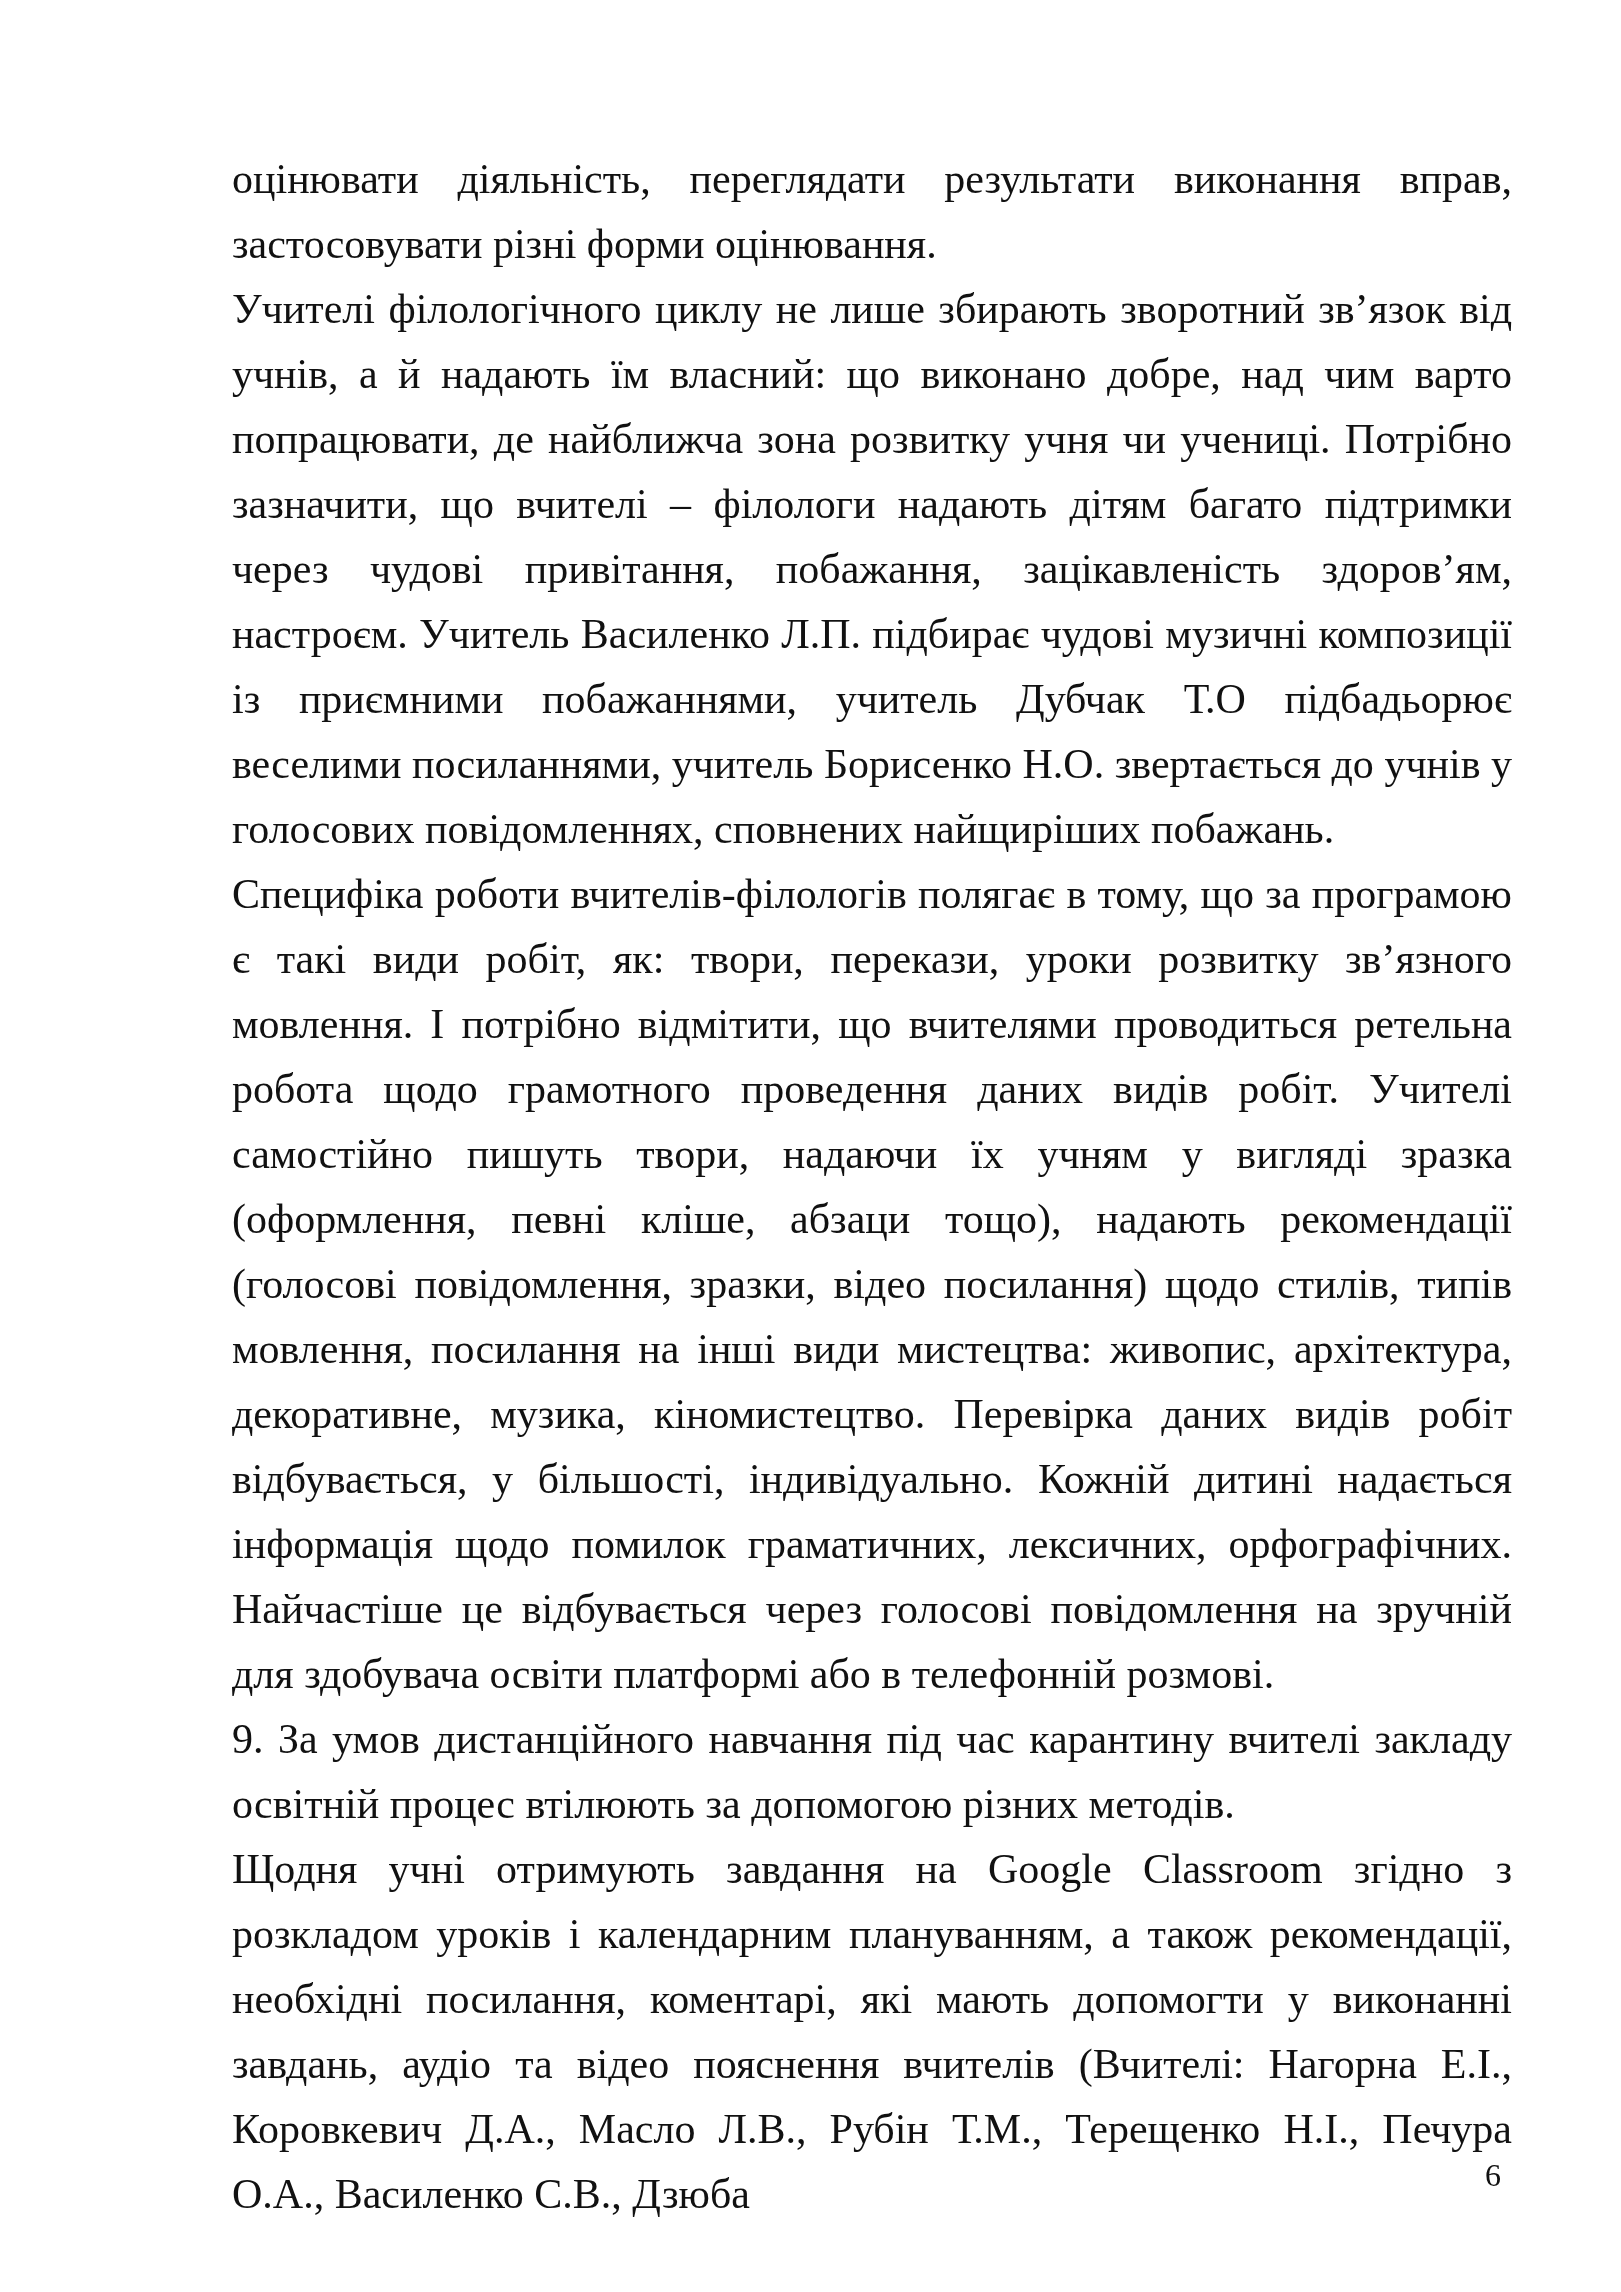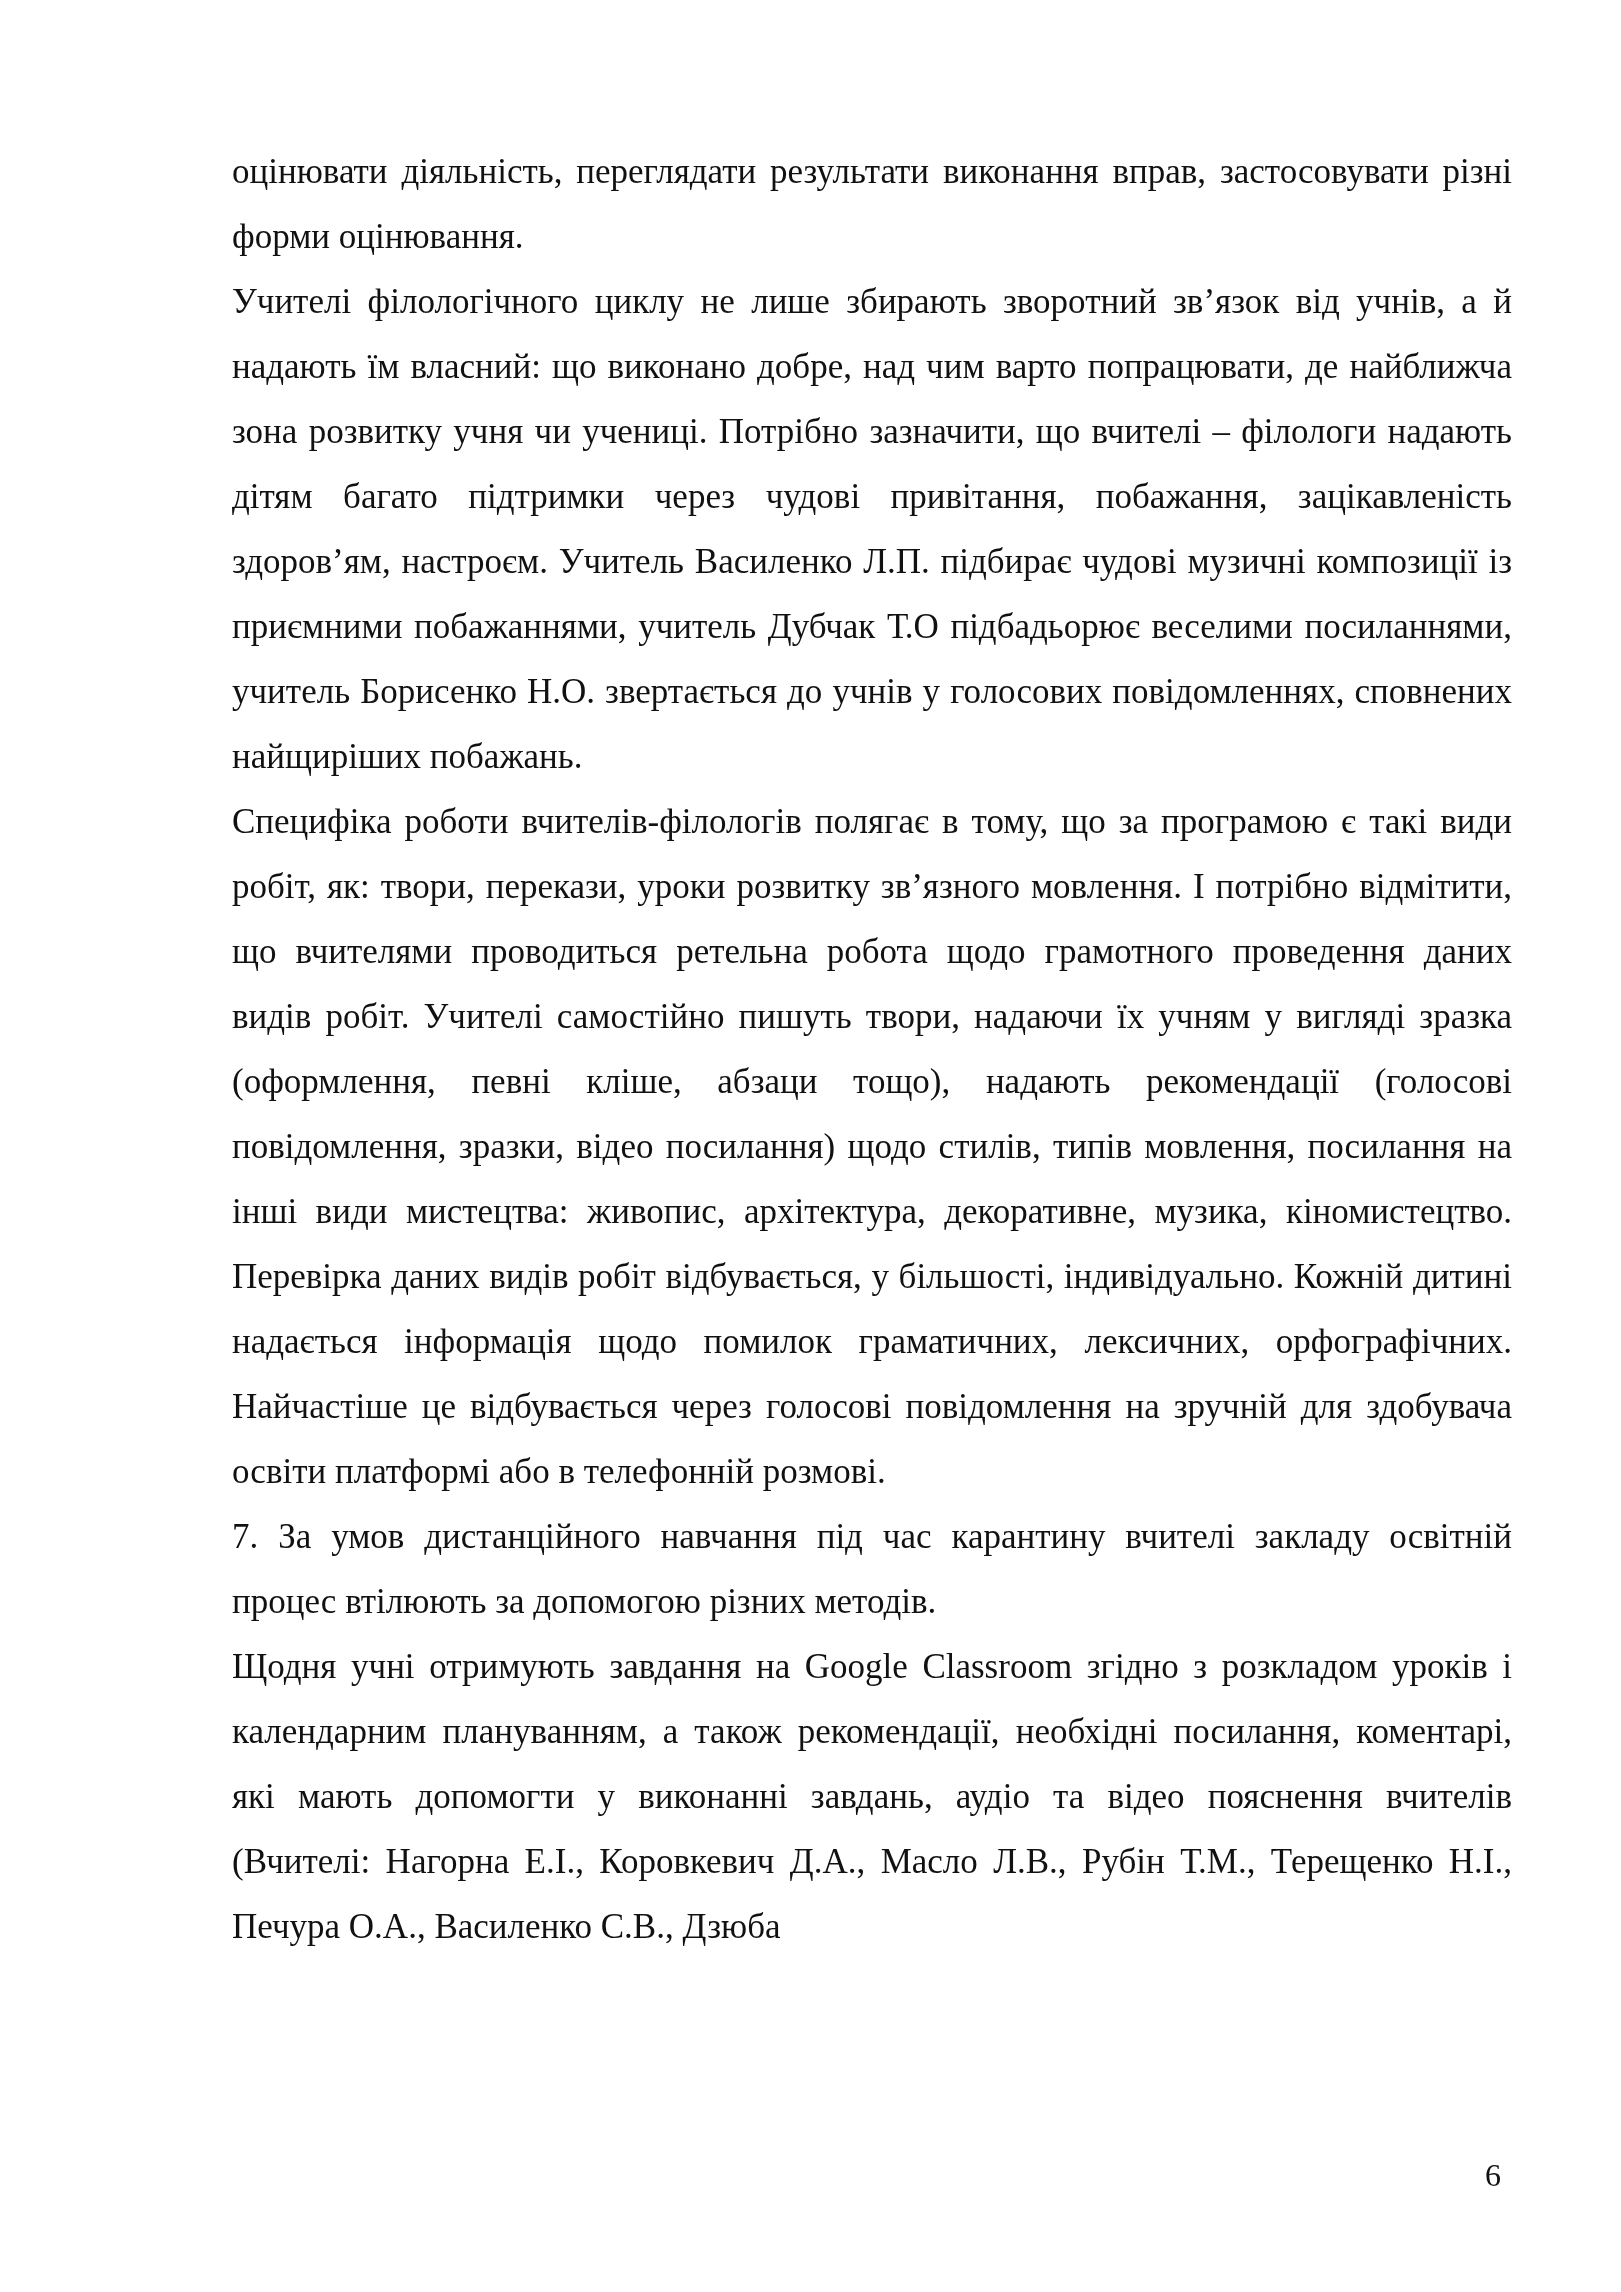--- a/index.html
+++ b/index.html
@@ -11,23 +11,23 @@
       width: 1621px;
       height: 2293px;
       position: relative;
       overflow: hidden;
       font-family: "Liberation Serif", "DejaVu Serif", serif;
       color: #111111;
     }
     .page-body {
       position: absolute;
       left: 232px;
-      top: 139px;
+      top: 147px;
       width: 1280px;
-      font-size: 35px;
+      font-size: 42px;
       line-height: 65px;
       text-align: justify;
     }
     .para {
       margin: 0;
       padding: 0;
       text-align: justify;
     }
     .page-number {
       position: absolute;
@@ -37,18 +37,18 @@
       line-height: 39px;
     }
   </style>
 </head>
 <body>
 
 <div class="page-body">
   <p class="para">оцінювати діяльність, переглядати результати виконання вправ, застосовувати різні форми оцінювання.</p>
   <p class="para">Учителі філологічного циклу не лише збирають зворотний зв’язок від учнів, а й надають їм власний: що виконано добре, над чим варто попрацювати, де найближча зона розвитку учня чи учениці. Потрібно зазначити, що вчителі – філологи  надають дітям багато  підтримки через чудові привітання, побажання, зацікавленість здоров’ям, настроєм. Учитель Василенко Л.П. підбирає чудові музичні композиції із приємними побажаннями, учитель Дубчак Т.О підбадьорює веселими посиланнями, учитель Борисенко Н.О. звертається до учнів у голосових повідомленнях, сповнених найщиріших побажань.</p>
   <p class="para">Специфіка роботи вчителів-філологів полягає в тому, що за програмою є такі види робіт, як: твори, перекази, уроки розвитку зв’язного мовлення. І потрібно відмітити, що вчителями проводиться ретельна робота щодо грамотного проведення даних видів робіт. Учителі самостійно пишуть твори, надаючи їх учням у вигляді зразка (оформлення, певні кліше, абзаци тощо), надають рекомендації (голосові повідомлення, зразки, відео посилання) щодо стилів, типів мовлення, посилання на інші види мистецтва: живопис, архітектура, декоративне, музика, кіномистецтво. Перевірка даних видів робіт відбувається, у більшості, індивідуально. Кожній дитині надається інформація щодо помилок граматичних, лексичних, орфографічних. Найчастіше це відбувається через голосові повідомлення на зручній для здобувача освіти платформі або в телефонній розмові.</p>
-  <p class="para">7. За умов дистанційного навчання під час карантину вчителі закладу освітній процес втілюють за допомогою різних методів.</p>
+  <p class="para">9. За умов дистанційного навчання під час карантину вчителі закладу освітній процес втілюють за допомогою різних методів.</p>
   <p class="para">Щодня учні отримують завдання на Google Classroom згідно з розкладом уроків і календарним плануванням, а також рекомендації, необхідні посилання, коментарі, які мають допомогти у виконанні завдань, аудіо та відео пояснення вчителів (Вчителі: Нагорна Е.І., Коровкевич Д.А., Масло Л.В., Рубін Т.М., Терещенко Н.І., Печура О.А., Василенко С.В., Дзюба</p>
 </div>
 
 <div class="page-number">6</div>
 
 
 </body></html>

